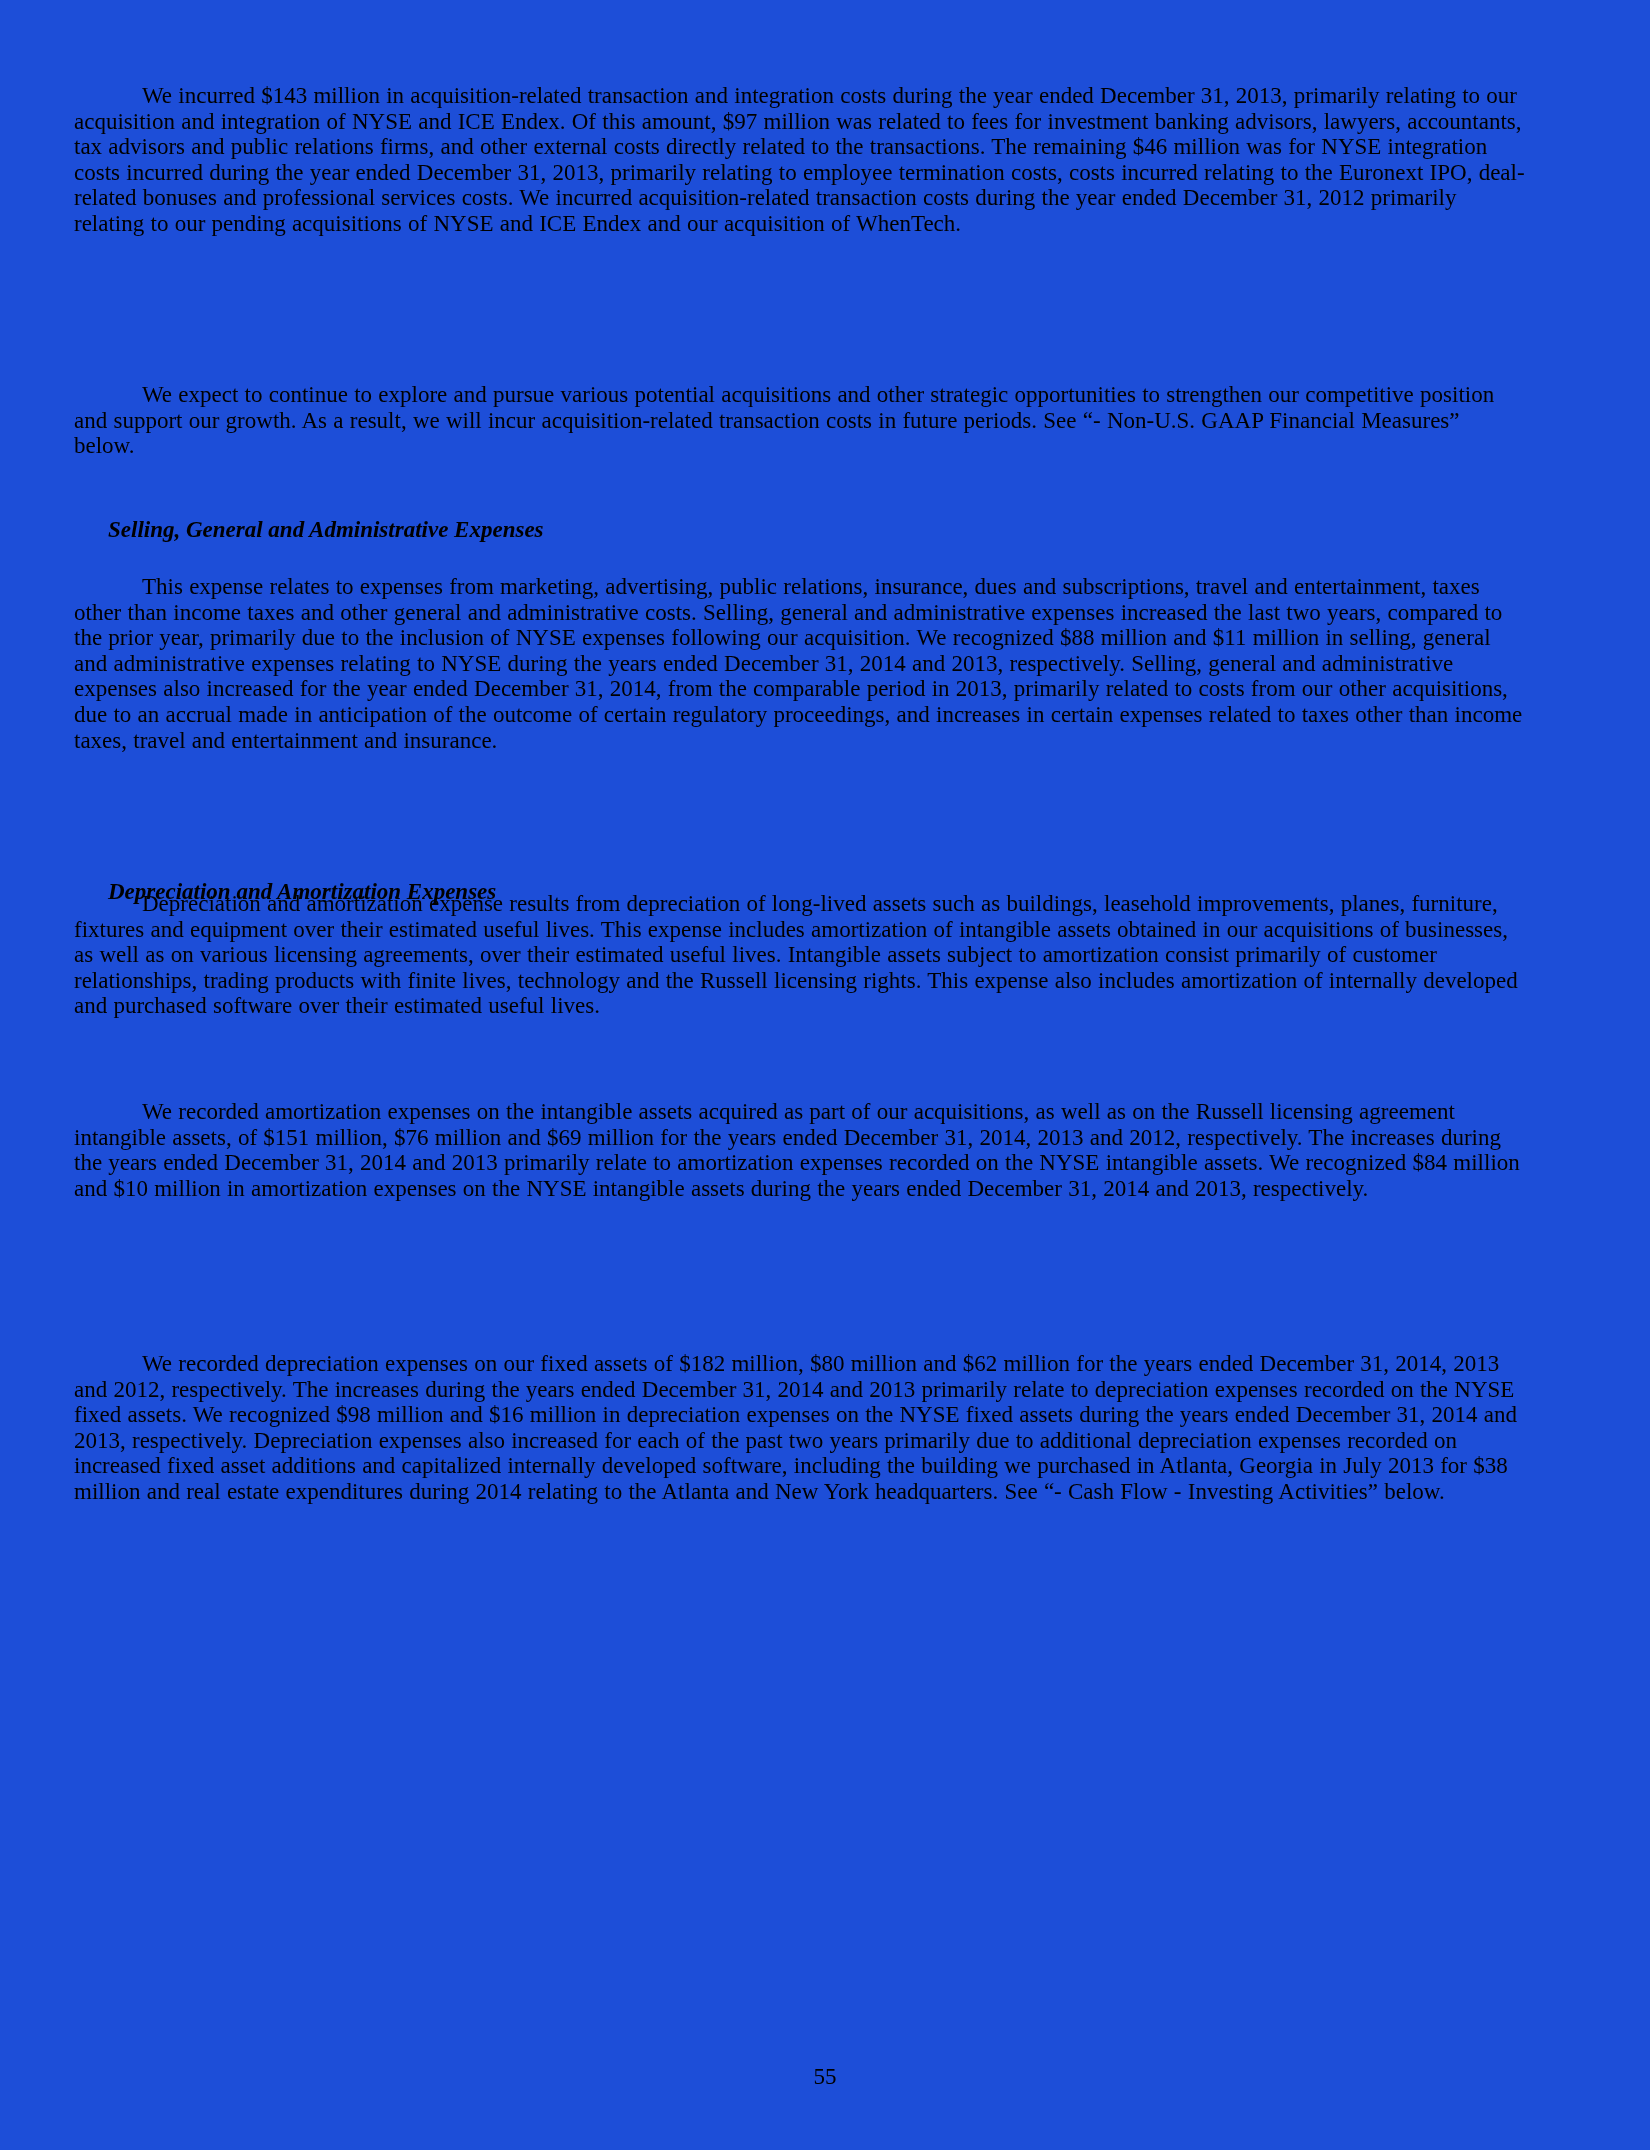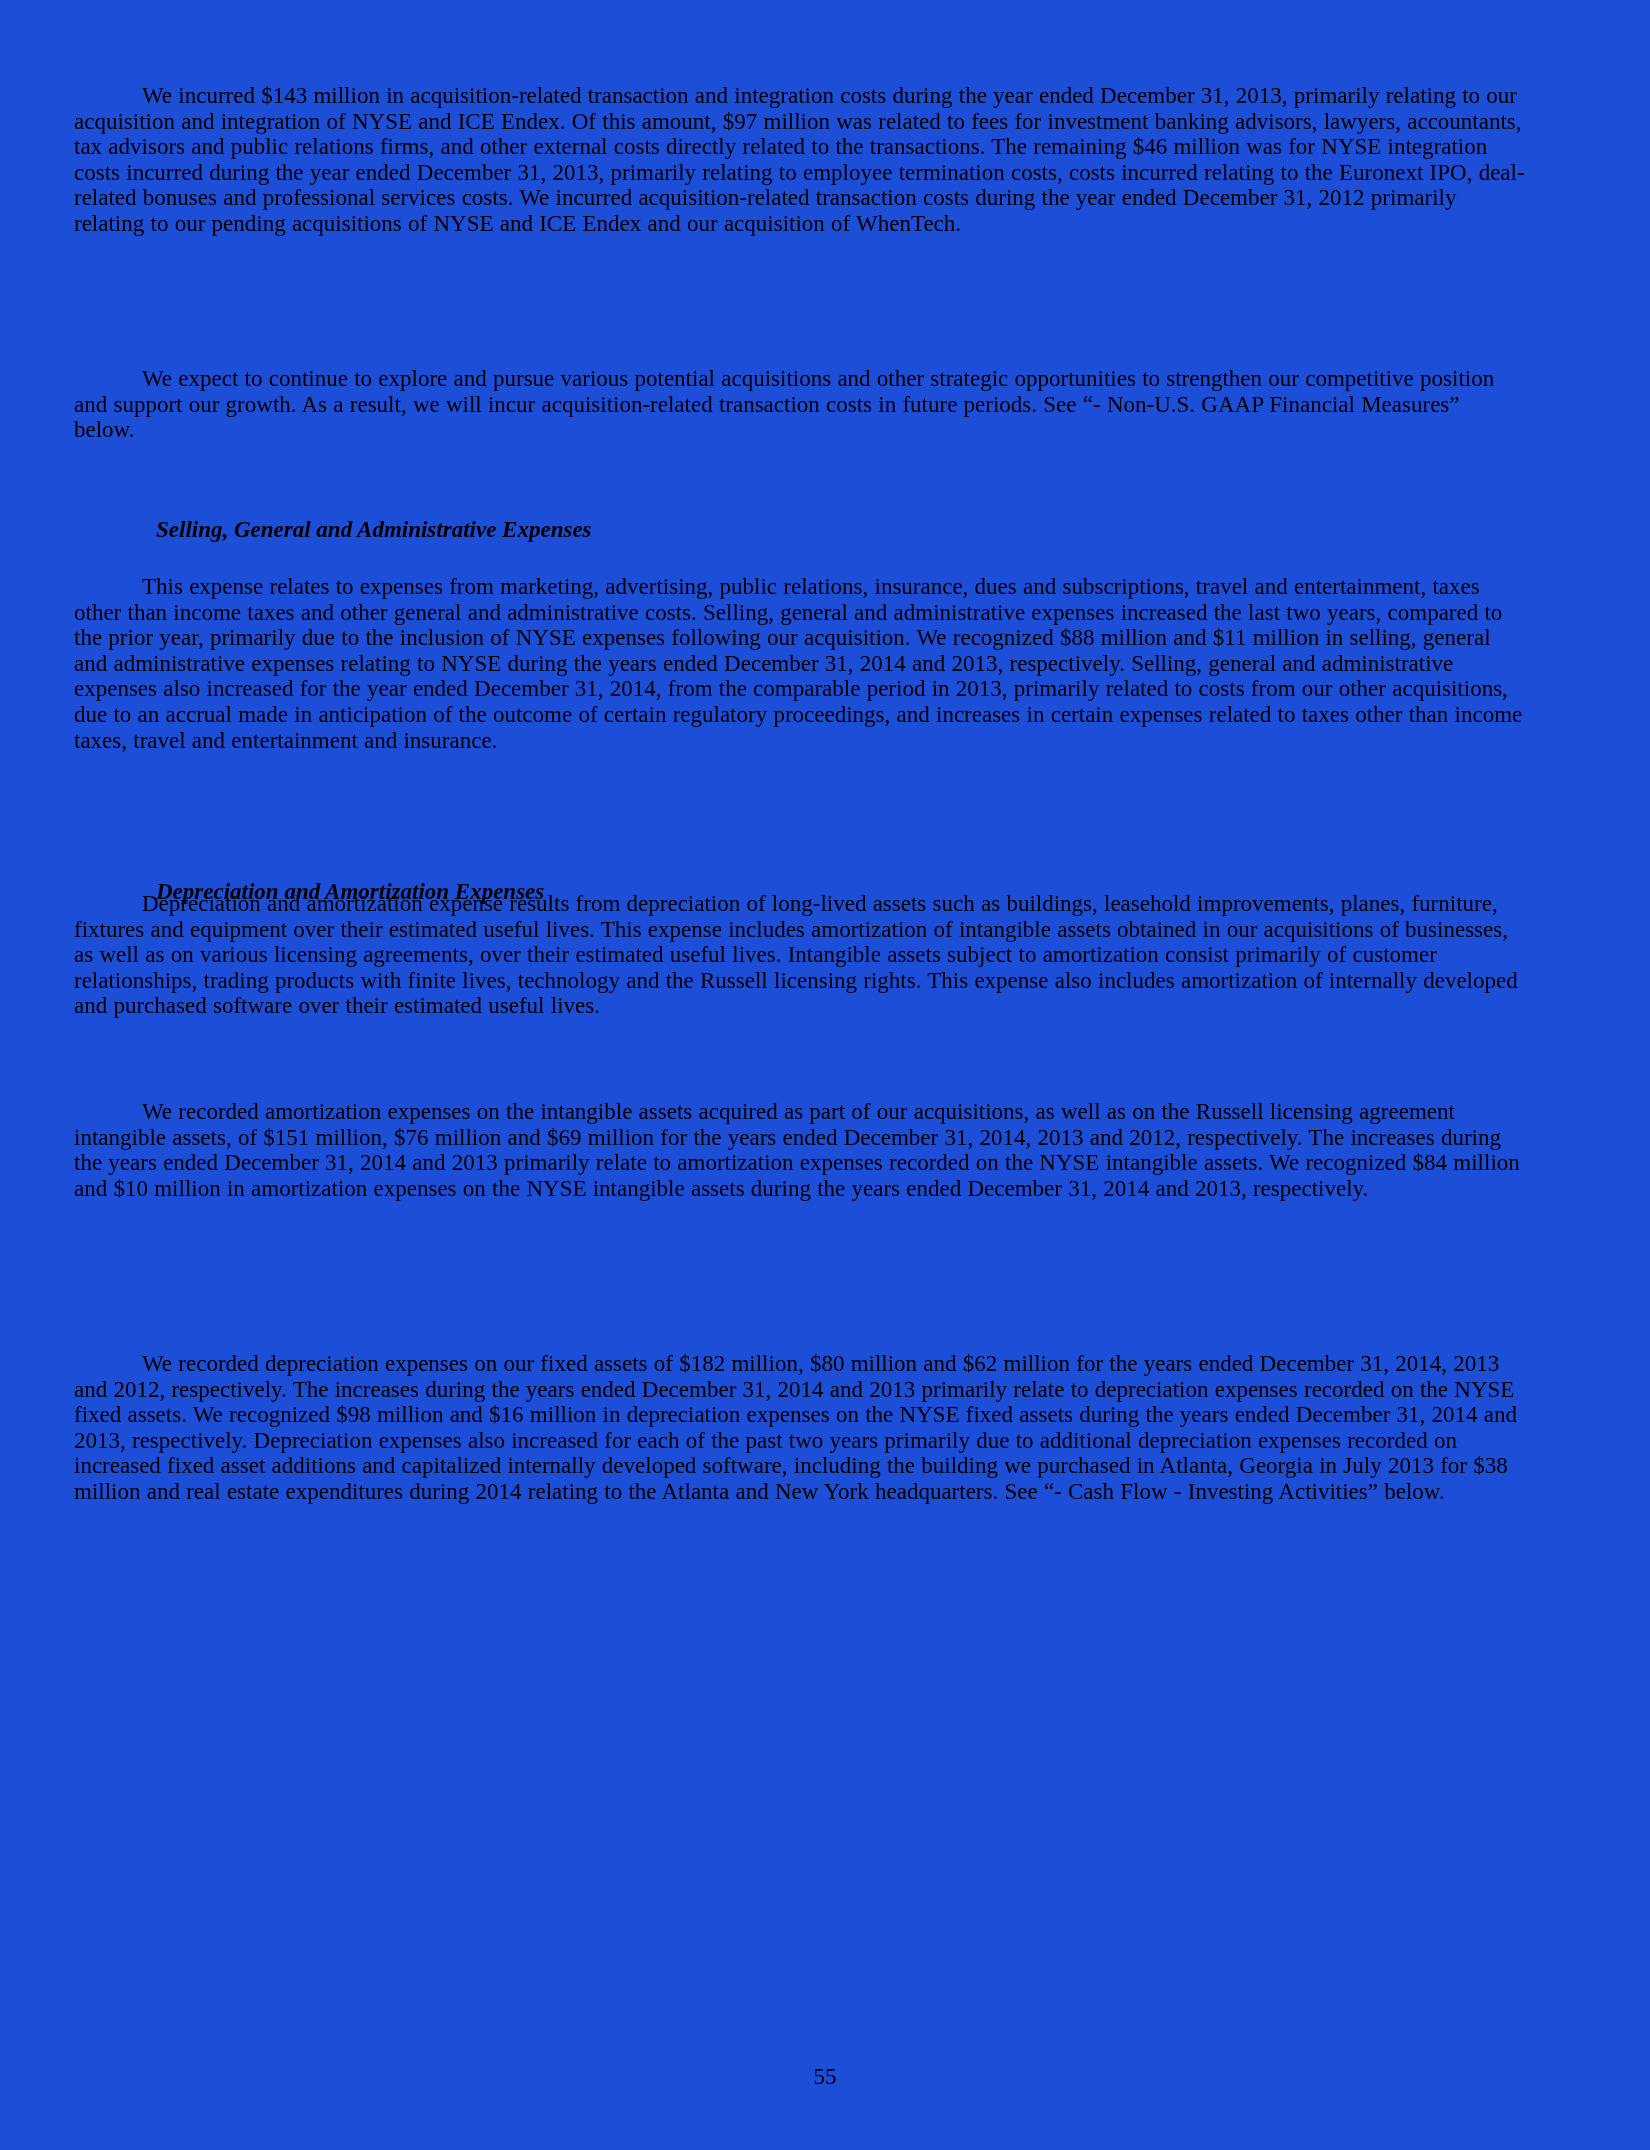--- a/index.html
+++ b/index.html
@@ -28,32 +28,31 @@
     word-spacing: 0.5px;
   }
   .heading {
     position: absolute;
     left: 108px;
     width: 1400px;
     font-size: 23px;
     line-height: 26px;
     font-weight: bold;
     font-style: italic;
-    margin-left: 48px;
   }
   .page-number {
     position: absolute;
     left: 0;
     width: 100%;
     text-align: center;
     font-size: 23px;
     line-height: 26px;
   }
   .t-p1 { top: 60px; }
-  .t-p2 { top: 343px; }
+  .t-p2 { top: 359px; }
   .t-h1 { top: 494px; }
   .t-p3 { top: 551px; font-family: Liberation Serif, serif; }
   .t-h2 { top: 856px; }
   .t-p4 { top: 868px; }
   .t-p5 { top: 1076px; }
   .t-p6 { top: 1328px; }
   .t-pageno { top: 2064px; }
 </style>
 </head>
 <body>

